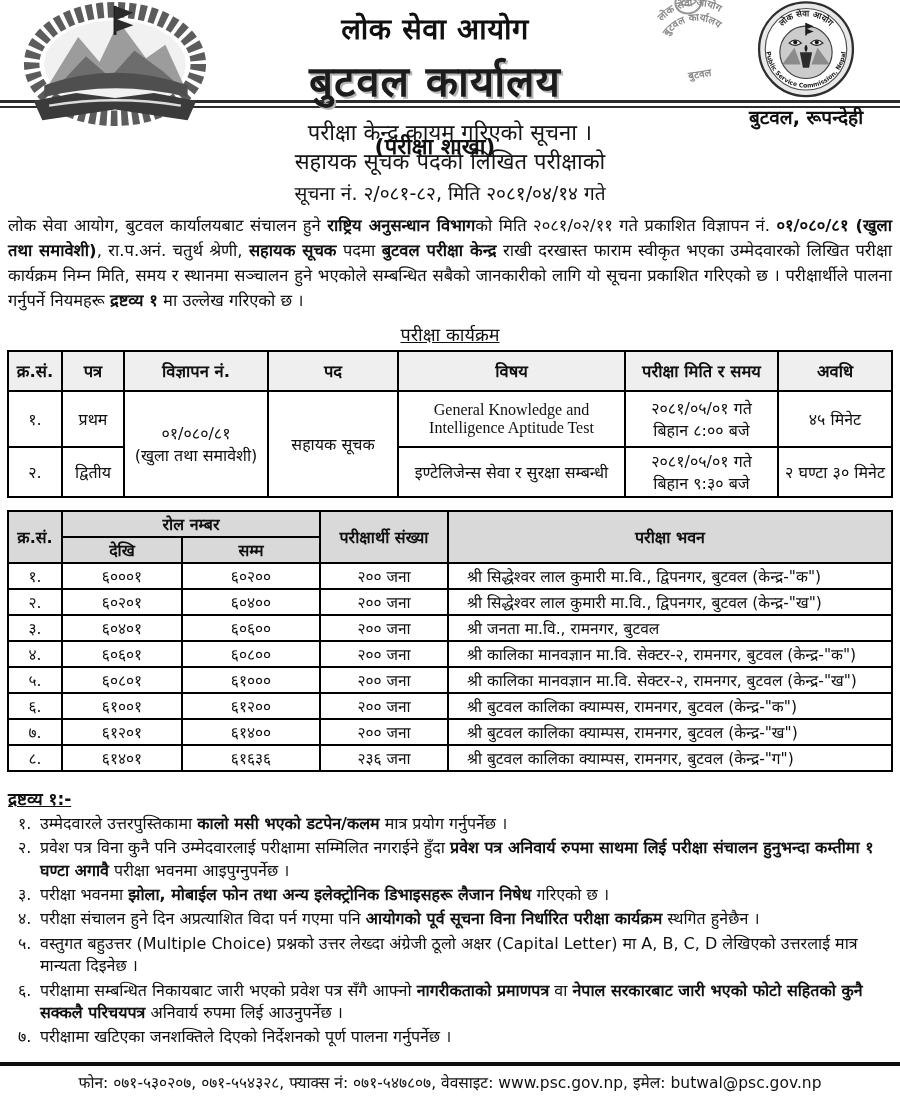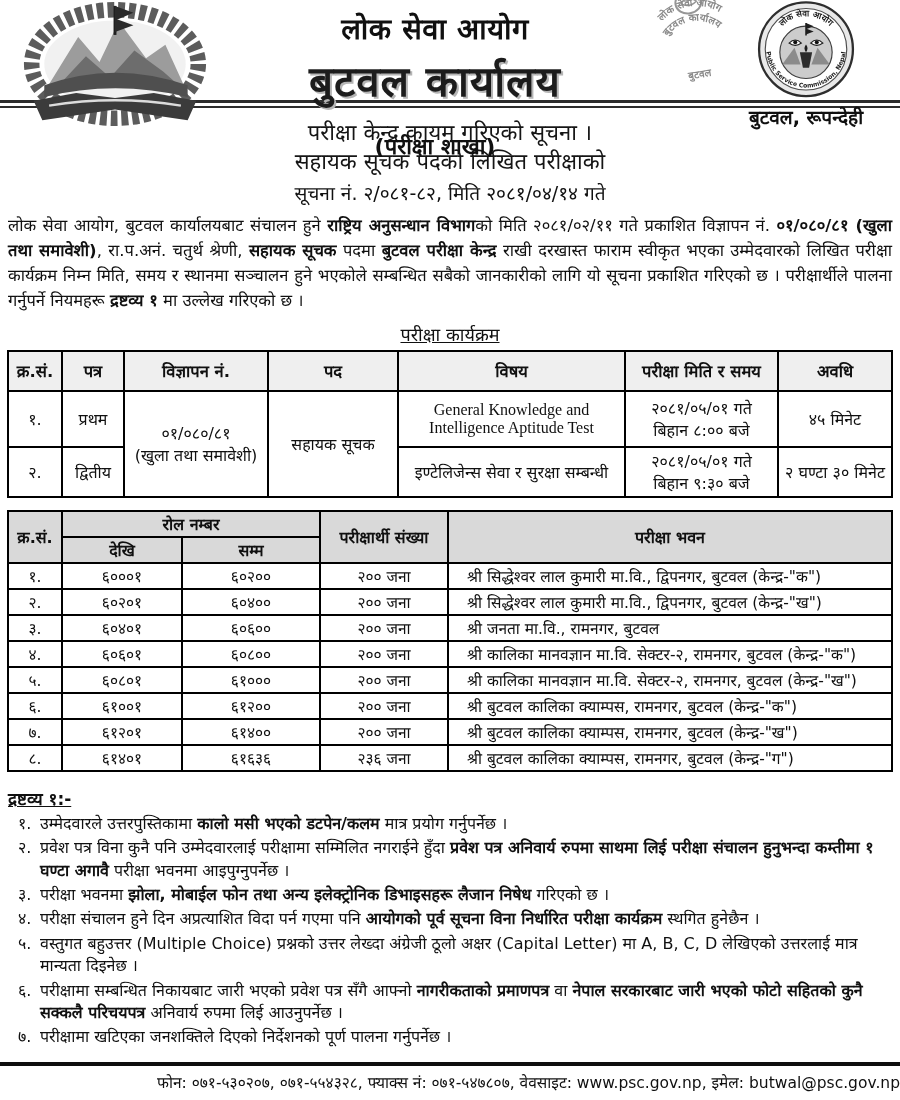--- a/index.html
+++ b/index.html
@@ -55,21 +55,21 @@
   
   .notes { margin:15px 8px 0 8px; }
   .notes-heading { font-size:17px; font-weight:bold; text-decoration:underline; }
   .notes-list { margin-top:3px; padding-left:10px; }
   .note-item { display:flex; font-size:16px; line-height:1.4; margin-top:2px; }
   .note-num { min-width:22px; flex:0 0 22px; }
   .note-text { flex:1; }
 
   
   .footer { position:absolute; left:0; right:0; bottom:0; border-top:4px solid #0e0e0e;
-            padding:5px 0 7px 0; text-align:right; font-size:15.5px; background:#fff; }
+            padding:5px 0 7px 0; text-align:center; font-size:15.5px; background:#fff; }
 </style>
 </head>
 <body>
 
 <div class="page">
 
   <div class="header">
 
     <svg class="emblem-left" viewBox="0 0 200 128" aria-hidden="true">
       <ellipse cx="100" cy="64" rx="86" ry="56" fill="none" stroke="#4a4a4a" stroke-width="16" stroke-dasharray="7 4" opacity="0.9"></ellipse>

